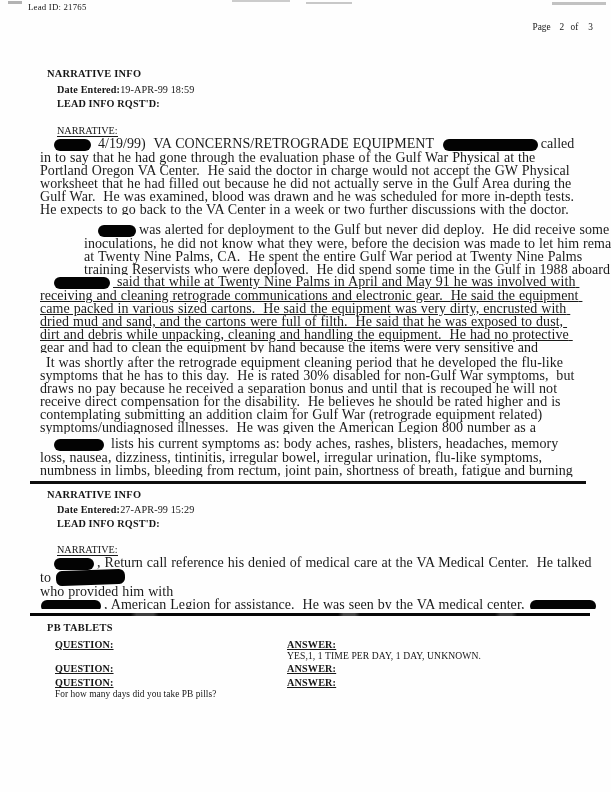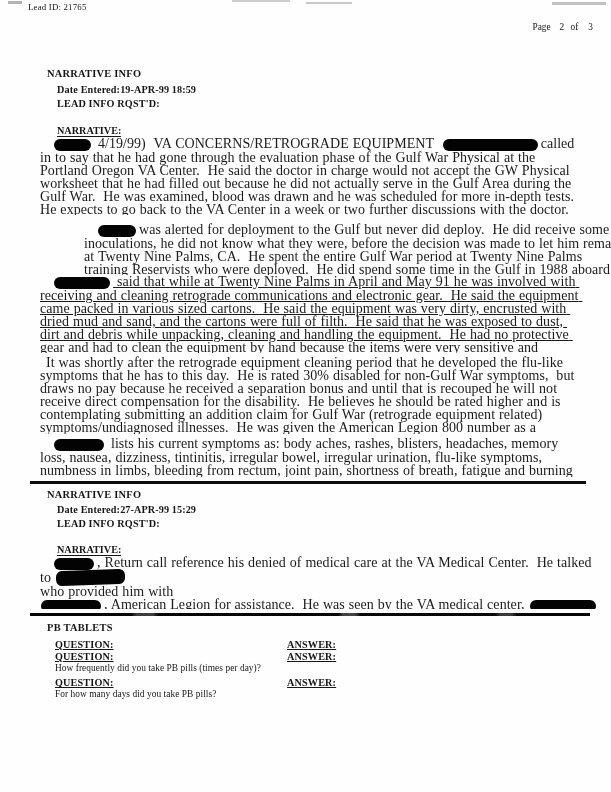--- a/index.html
+++ b/index.html
@@ -21,22 +21,22 @@
   .hdr-lead{position:absolute;left:28px;top:2px;font-size:8.8px;letter-spacing:.2px;}
   .hdr-page{position:absolute;right:18px;top:22px;font-size:9.3px;}
   .hdr-page .num{margin-left:9px;}
   .hdr-page .of{margin-left:4px;}
   .hdr-page .tot{margin-left:10px;}
 
   .content{position:relative;padding:0 30px 0 40px;}
 
   .sec-title{font-size:10.4px;font-weight:bold;margin-left:7px;letter-spacing:.25px;line-height:12px;}
   .sub{margin-left:17px;font-size:10.2px;line-height:12px;font-weight:bold;letter-spacing:.15px;}
-  .sub .val{font-weight:bold;letter-spacing:.1px;}
-  .narr-label{margin-left:17px;font-size:10.2px;line-height:12px;font-weight:bold;}
+  .sub .val{font-weight:normal;letter-spacing:.1px;}
+  .narr-label{margin-left:17px;font-size:10.2px;line-height:12px;font-weight:normal;}
   .narr-label span{border-bottom:1px solid #161616;padding-bottom:0px;}
 
   .para{
     font-size:14px;line-height:13px;
     letter-spacing:.05px;word-spacing:.4px;
     white-space:pre-wrap;overflow:hidden;color:#1a1a1a;
   }
   .p1{margin-top:0;height:78px;text-indent:13px;width:538px;}
   .p2{margin-top:8px;height:52px;text-indent:13px;width:545px;margin-left:44px;}
   .p3{height:78px;text-indent:13px;width:545px;text-decoration:underline;}
@@ -121,27 +121,27 @@
     <div class="pb-title">PB TABLETS</div>
 
     <div class="qa">
 
       <div class="qa-row">
         <div class="qa-q">
           <div class="qa-label">QUESTION:</div>
         </div>
         <div class="qa-a">
           <div class="qa-label">ANSWER:</div>
+          <div class="qa-atext">YES,1, 1 TIME PER DAY, 1 DAY, UNKNOWN.</div>
         </div>
       </div>
 
       <div class="qa-row row2">
         <div class="qa-q">
           <div class="qa-label">QUESTION:</div>
-          <div class="qa-qtext">How frequently did you take PB pills (times per day)?</div>
         </div>
         <div class="qa-a">
           <div class="qa-label">ANSWER:</div>
           <div class="qa-atext"></div>
         </div>
       </div>
 
       <div class="qa-row row3">
         <div class="qa-q">
           <div class="qa-label">QUESTION:</div>

